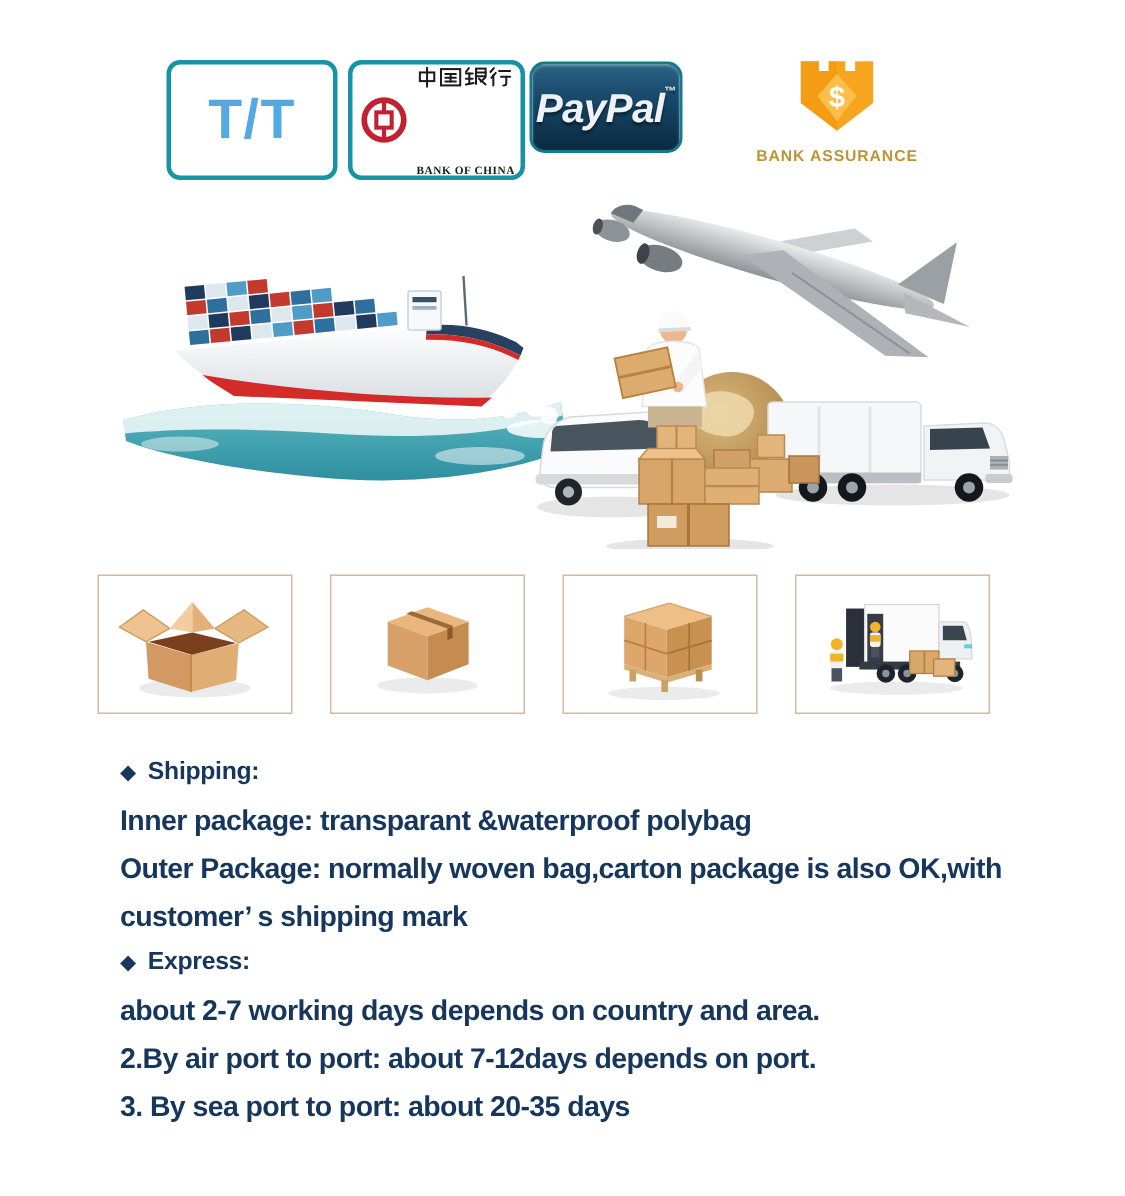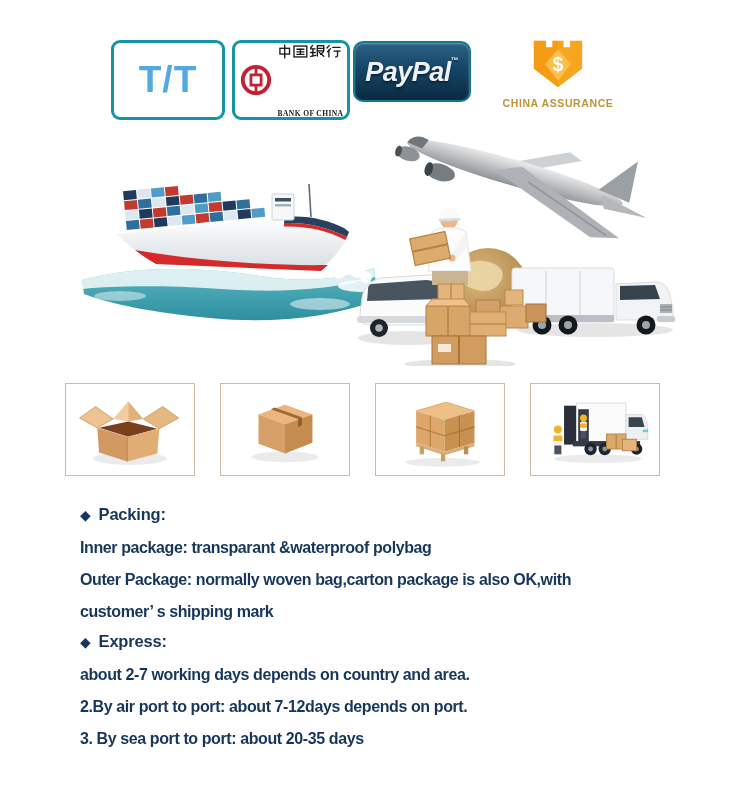--- a/index.html
+++ b/index.html
@@ -9,42 +9,42 @@
 
   
   .paybox{position:absolute;top:40px;height:80px;background:#fff;border:3px solid #1694a5;
           border-radius:9px;box-sizing:border-box;display:flex;align-items:center;justify-content:center;}
   .tt{left:111px;width:114px;}
   .tt-label{color:#55a9e2;font-size:37px;font-weight:bold;letter-spacing:1px;}
   .boc{left:232px;width:118px;gap:5px;}
   .boc-col{display:flex;flex-direction:column;align-items:center;line-height:1;gap:48px;}
   .boc-en{font-family:"Liberation Serif","DejaVu Serif",serif;font-size:7.5px;font-weight:bold;
           color:#1a1a1a;letter-spacing:.4px;margin-top:2px;white-space:nowrap;}
-  .paypal{left:353px;width:118px;top:41px;height:61px;border:2px solid #157a8e;border-radius:10px;
+  .paypal{left:353px;width:102px;top:41px;height:61px;border:2px solid #157a8e;border-radius:10px;
           background:linear-gradient(180deg,#2d6285 0%,#17486a 40%,#0b2a42 100%);
           box-shadow:inset 0 1px 2px rgba(255,255,255,.35);}
   .pp-label{color:#eef2f5;font-size:27px;font-weight:bold;font-style:italic;letter-spacing:-.5px;
             text-shadow:0 2px 2px rgba(0,0,0,.45);}
   .pp-tm{font-size:8px;font-style:normal;vertical-align:18px;letter-spacing:0;}
   .trade{position:absolute;left:495px;top:38px;width:126px;text-align:center;}
   .trade-label{margin-top:3px;font-size:10.5px;font-weight:bold;color:#bd9536;letter-spacing:.6px;white-space:nowrap;}
 
   
   .collage{position:absolute;left:60px;top:118px;width:630px;height:248px;}
 
   
   .gallery{position:absolute;left:65px;top:383px;display:flex;gap:25px;}
   .frame{width:130px;height:93px;background:#fff;border:1px solid #d8b79e;box-sizing:border-box;
          display:flex;align-items:center;justify-content:center;}
 
   
   .content{position:absolute;left:80px;top:500px;width:660px;color:#16365c;}
   .hline{font-size:16.5px;font-weight:bold;line-height:24px;margin:2px 0 5px 0;letter-spacing:-.2px;}
   .hline .dia{font-size:14px;margin-right:8px;font-family:"DejaVu Sans",sans-serif;}
-  .line{font-size:16px;font-weight:bold;line-height:31px;margin:0 0 1px 0;letter-spacing:-.4px;white-space:nowrap;}
+  .line{font-size:19px;font-weight:bold;line-height:31px;margin:0 0 1px 0;letter-spacing:-.4px;white-space:nowrap;}
 </style>
 </head>
 <body>
 
 <div class="page">
 
   <div class="paybox tt">
     <span class="tt-label">T/T</span>
   </div>
 
@@ -94,21 +94,21 @@
     <span class="pp-label"><span>PayPal</span><span class="pp-tm">™</span></span>
   </div>
 
   <div class="trade">
     <svg width="58" height="52" viewBox="0 0 60 56">
       <polygon points="4,3 17,3 17,10 24,10 24,3 36,3 36,10 43,10 43,3 56,3 56,33 30,53 4,33" fill="#f7a41f"></polygon>
       <polygon points="4,3 17,3 17,10 24,10 24,3 30,3 30,53 4,33" fill="#ee9307" opacity=".45"></polygon>
       <polygon points="30,12 44,28 30,46 16,28" fill="#ffbe49"></polygon>
       <text x="30" y="36" text-anchor="middle" font-size="21" font-weight="bold" fill="#ffffff" font-family="Liberation Sans, DejaVu Sans, sans-serif">$</text>
     </svg>
-    <div class="trade-label">CHINA ASSURANCE</div>
+    <div class="trade-label">BANK ASSURANCE</div>
   </div>
 
   <svg class="collage" viewBox="0 0 630 248">
     <defs>
       <linearGradient id="waterG" x1="0" y1="0" x2="0" y2="1">
         <stop offset="0" stop-color="#5bb7c0"></stop>
           <stop offset="1" stop-color="#2e8fa0"></stop>
       </linearGradient>
       <linearGradient id="hullG" x1="0" y1="0" x2="0" y2="1">
         <stop offset="0" stop-color="#ffffff"></stop>
@@ -354,21 +354,21 @@
         <rect x="19" y="65" width="8" height="10" fill="#4a5260"></rect>
 
         <rect x="78" y="52" width="22" height="17" fill="#d9a96c" stroke="#b9813e" stroke-width="1"></rect>
         <line x1="89" y1="52" x2="89" y2="69" stroke="#b9813e" stroke-width="1.4"></line>
         <rect x="96" y="58" width="16" height="13" fill="#e2b57c" stroke="#b9813e" stroke-width="1"></rect>
       </svg>
     </div>
   </div>
 
   <div class="content">
-    <div class="hline"><span class="dia">◆</span><span>Packing:</span></div>
+    <div class="hline"><span class="dia">◆</span><span>Shipping:</span></div>
     <p class="line">Inner package: transparant &amp;waterproof polybag</p>
     <p class="line">Outer Package: normally woven bag,carton package is also OK,with</p>
     <p class="line">customer’ s shipping mark</p>
     <div class="hline"><span class="dia">◆</span><span>Express:</span></div>
     <p class="line">about 2-7 working days depends on country and area.</p>
     <p class="line">2.By air port to port: about 7-12days depends on port.</p>
     <p class="line">3. By sea port to port: about 20-35 days</p>
   </div>
 
 </div>

